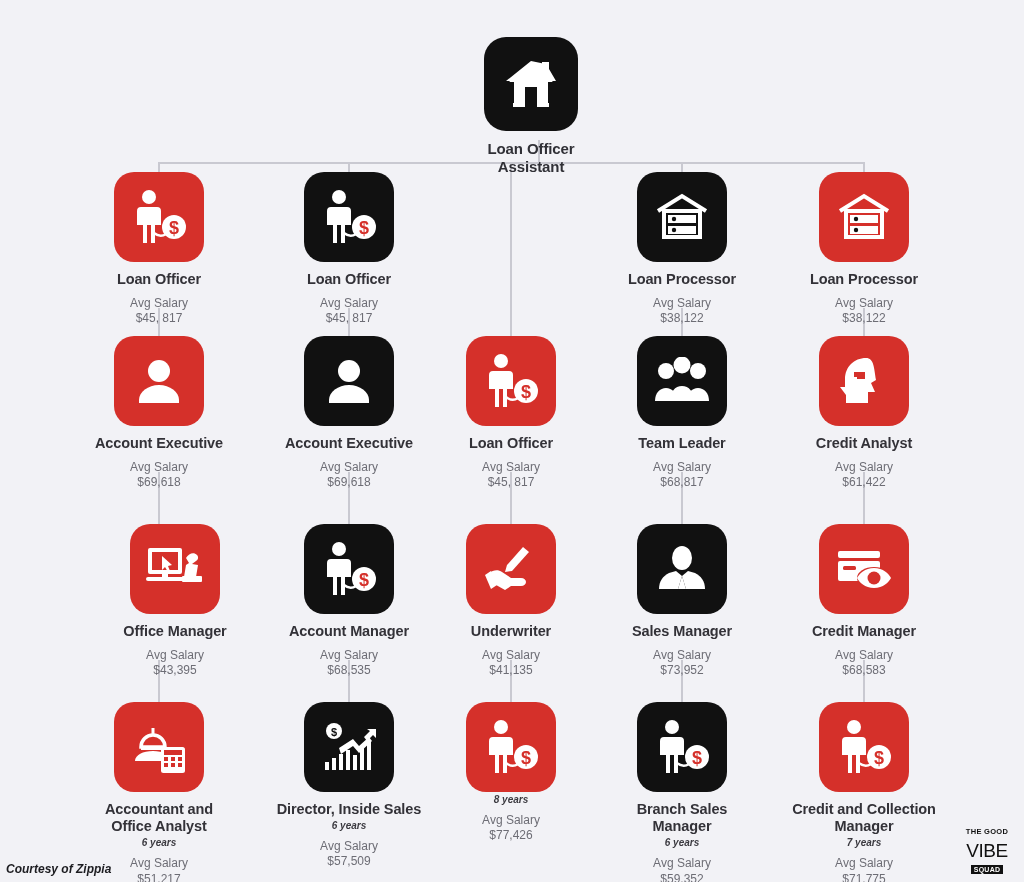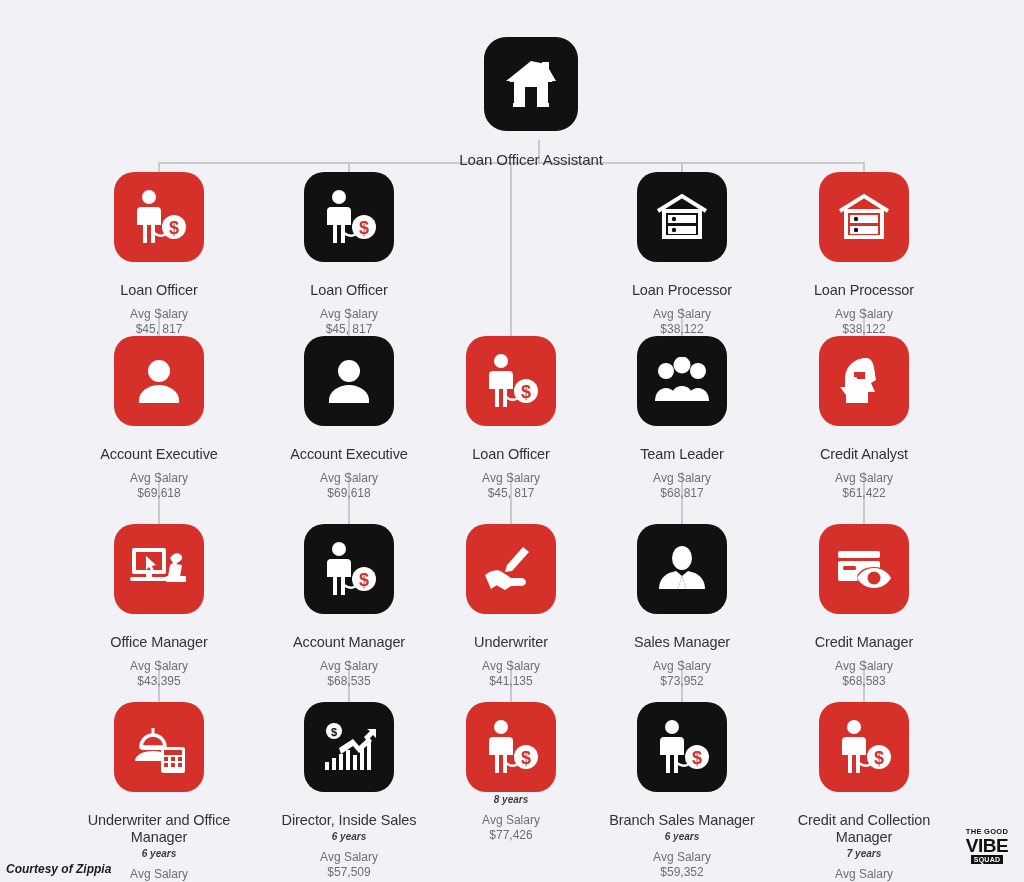--- a/index.html
+++ b/index.html
@@ -45,23 +45,23 @@
     align-items: center;
     justify-content: center;
     position: relative;
   }
   .tile.red   { background: #d5302a; }
   .tile.black { background: #111111; }
 
   .tile svg { display: block; }
 
   .node-title {
-    margin-top: 20px;
+    margin-top: 9px;
     font-size: 14.5px;
-    font-weight: normal;
+    font-weight: bold;
     color: #333238;
     line-height: 1.18;
     letter-spacing: -0.1px;
   }
   .node-years {
     margin-top: 2px;
     font-size: 10px;
     font-style: italic;
     font-weight: bold;
     color: #3b3a40;
@@ -90,32 +90,32 @@
 
   #brand-logo {
     position: absolute;
     right: 10px;
     bottom: 8px;
     width: 54px;
     height: 46px;
     display: flex;
     flex-direction: column;
     align-items: center;
-    justify-content: flex-start;
+    justify-content: space-between;
     color: #111;
     line-height: 1;
   }
   #brand-logo .lg-top {
     font-size: 7.5px;
     font-weight: bold;
     letter-spacing: 0.3px;
   }
   #brand-logo .lg-mid {
     font-size: 19px;
-    font-weight: bold;
+    font-weight: normal;
     letter-spacing: -0.5px;
     margin: 0 0;
   }
   #brand-logo .lg-bot {
     font-size: 7px;
     font-weight: bold;
     background: #111;
     color: #fff;
     padding: 1px 3px;
     letter-spacing: 0.2px;
@@ -181,21 +181,21 @@
         <span>
           <svg width="54" height="48" viewBox="0 0 54 48">
       <circle cx="27" cy="14" r="11" fill="#fff"></circle>
       <path fill="#fff" d="M27 28c-11 0-20 7-20 15v3h40v-3c0-8-9-15-20-15z"></path>
   </svg>
         </span>
       </div>
       <div class="node-title">Account Executive</div>
       <div class="node-salary"><span>Avg Salary</span><br><span>$69,618</span></div>
     </div>
-    <div class="node" style="left: 84px; top: 524px;">
+    <div class="node" style="left: 100px; top: 524px;">
       <div class="tile red">
         <span>
           <svg width="58" height="50" viewBox="0 0 58 50">
       <rect x="2" y="4" width="34" height="26" rx="2" fill="#fff"></rect>
       <rect x="6" y="8" width="26" height="18" fill="#d5302a"></rect>
       <path fill="#fff" d="M16 12l10 9-4 1 2 5-2 1-3-5-3 3z"></path>
       <rect x="0" y="33" width="40" height="4" rx="2" fill="#fff"></rect>
       <rect x="16" y="30" width="6" height="4" fill="#fff"></rect>
       <path fill="#fff" d="M40 14c3-5 8-6 11-3 2 2 1 5-1 6l-4 3 6 1-2 12H38l2-12 3-2z"></path>
       <rect x="36" y="32" width="20" height="6" rx="1" fill="#fff"></rect>
@@ -219,21 +219,21 @@
         <rect x="33" y="36" width="4" height="4"></rect>
               <rect x="40" y="36" width="4" height="4"></rect>
               <rect x="47" y="36" width="4" height="4"></rect>
         <rect x="33" y="42" width="4" height="4"></rect>
               <rect x="40" y="42" width="4" height="4"></rect>
               <rect x="47" y="42" width="4" height="4"></rect>
       </g>
   </svg>
         </span>
       </div>
-      <div class="node-title">Underwriter and Office Manager</div>
+      <div class="node-title">Accountant and Office Analyst</div>
       <div class="node-years">6 years</div>
       <div class="node-salary"><span>Avg Salary</span><br><span>$51,217</span></div>
     </div>
     <div class="node" style="left: 274px; top: 172px;">
       <div class="tile black">
         <span>
           <svg width="58" height="56" viewBox="0 0 58 56">
       <circle cx="19" cy="8" r="7" fill="#fff"></circle>
       <path fill="#fff" d="M11 18h16a4 4 0 0 1 4 4v14h-6v18h-4V36h-4v18h-4V36h-6V22a4 4 0 0 1 4-4z"></path>
       <path stroke="#fff" stroke-width="2.4" fill="none" d="M24 44c5 4 9 3 12 1"></path>

